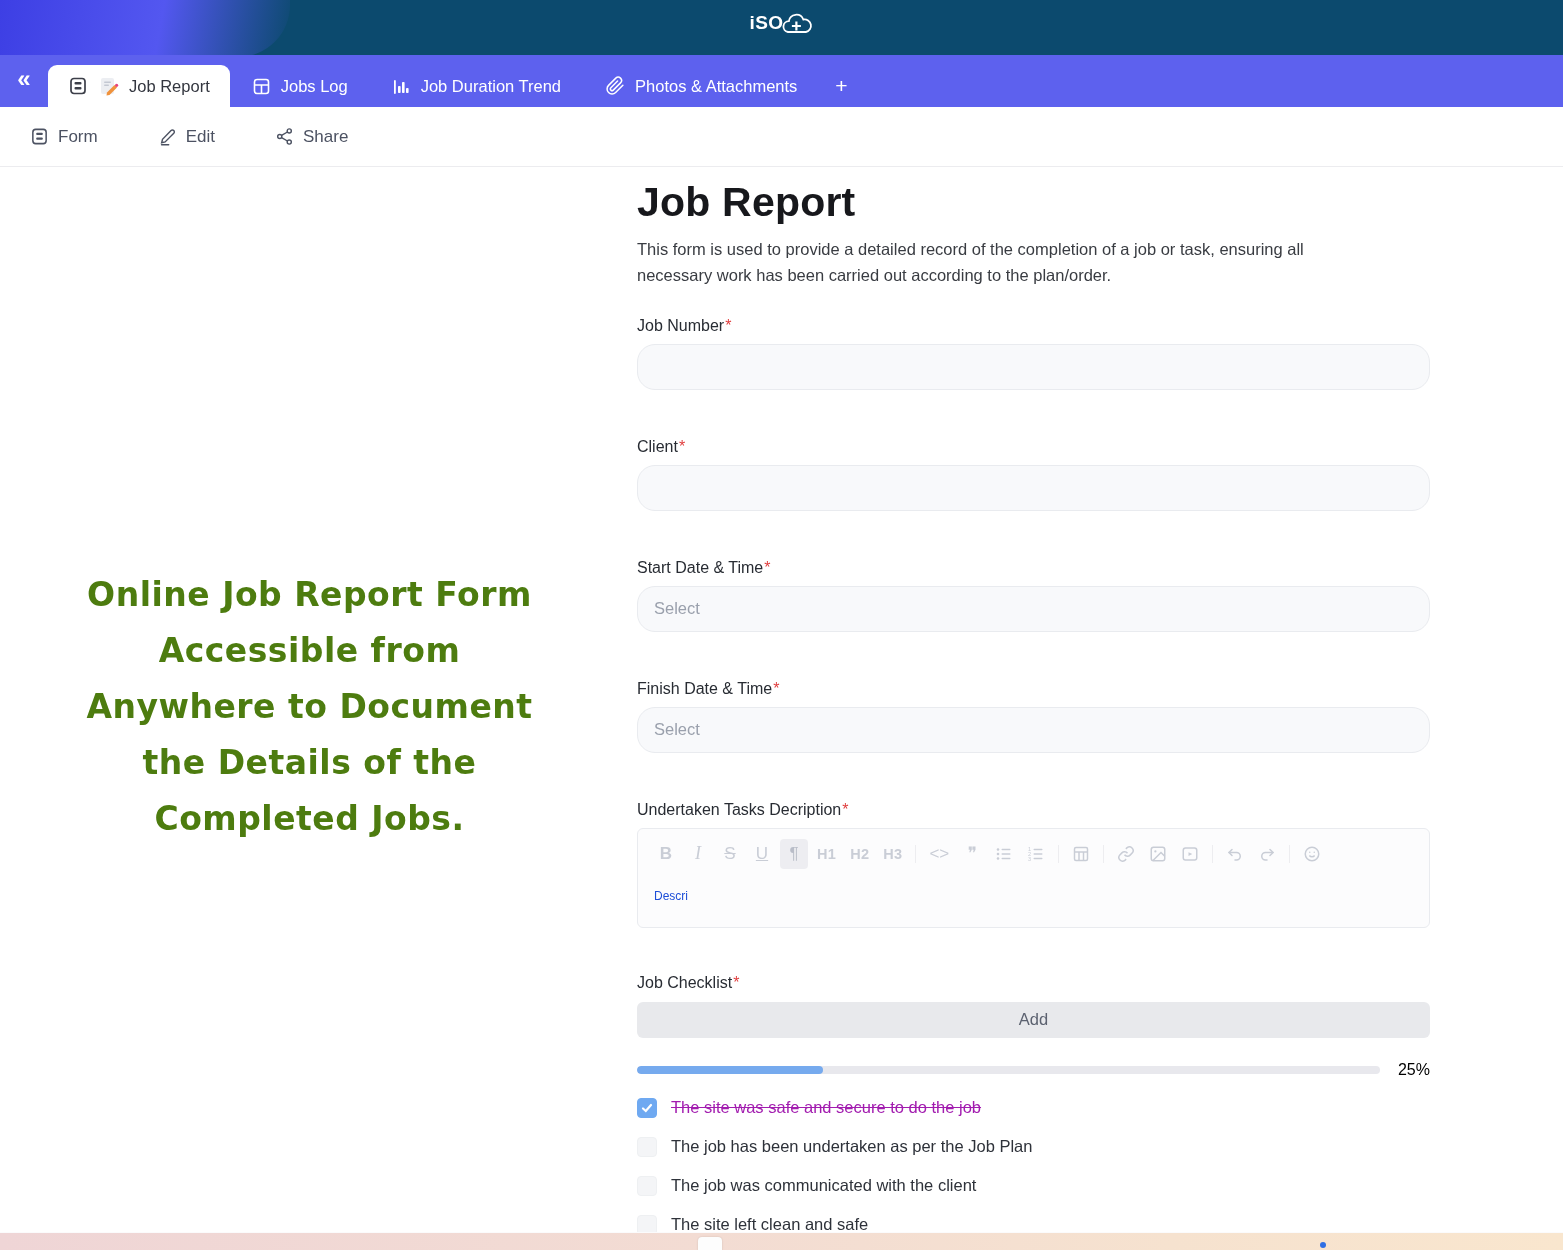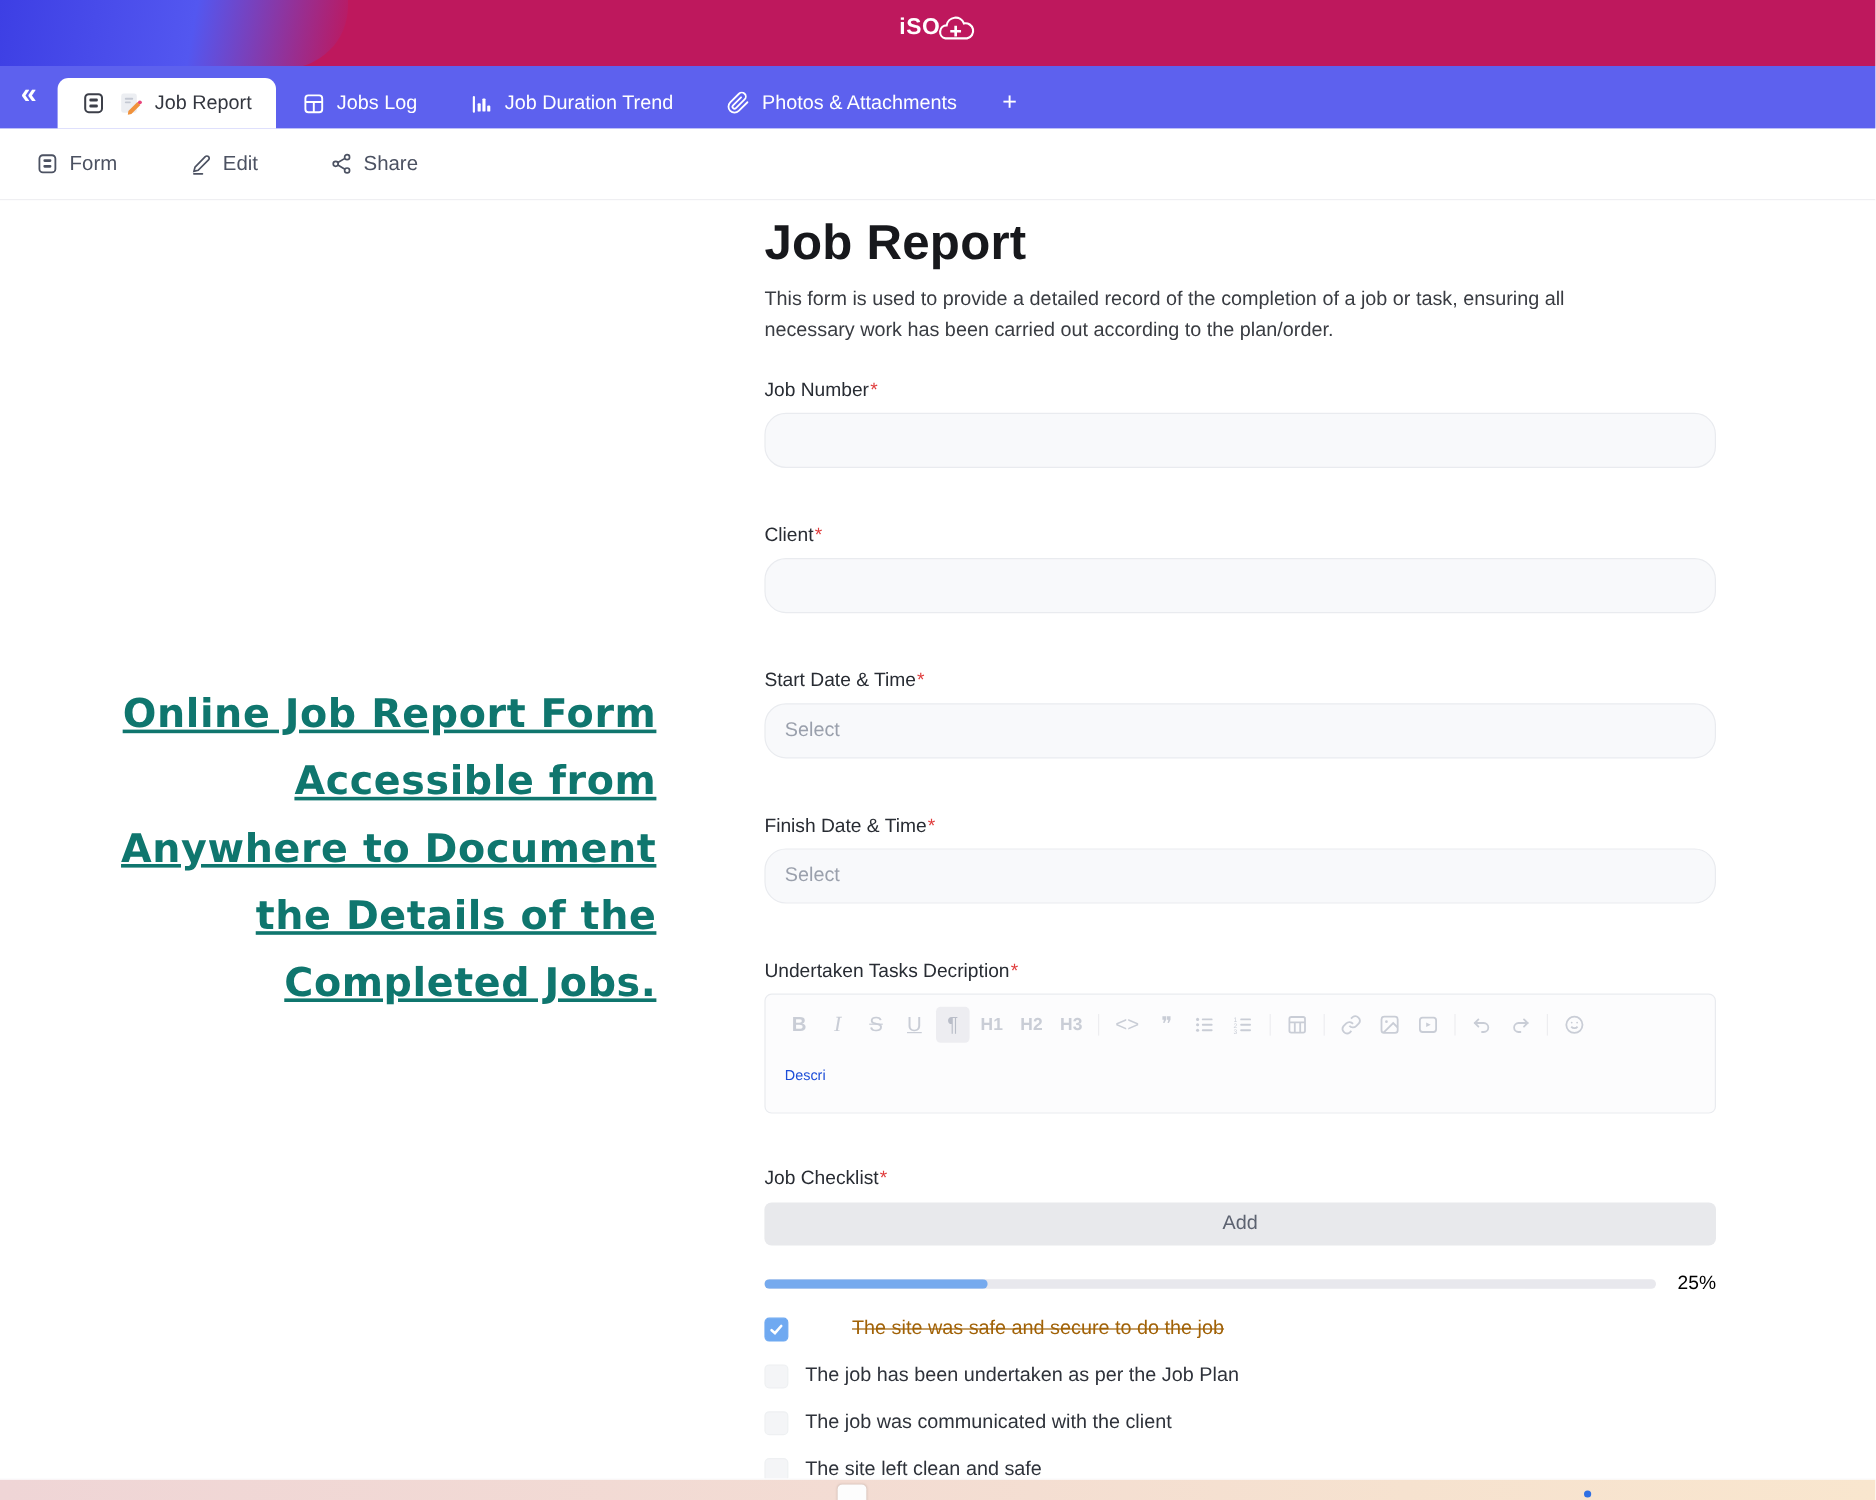--- a/index.html
+++ b/index.html
@@ -1,20 +1,20 @@
 <!DOCTYPE html>
 <html><head>
 <meta charset="utf-8">
 <style>
   * { margin:0; padding:0; box-sizing:border-box; }
   html,body { width:1563px; height:1250px; overflow:hidden; background:#fff;
     font-family:"Liberation Sans", sans-serif; }
 
   
-  .app-header { position:relative; height:55px; background:#be185d; overflow:hidden; }
+  .app-header { position:relative; height:55px; background:#0c4a6e; overflow:hidden; }
   .header-blob { position:absolute; left:0; top:0; width:290px; height:57px;
     border-radius:0 0 52px 0;
     background:linear-gradient(100deg,#3d3fe4 0%,#5357f0 55%, rgba(99,102,250,0) 100%); }
   .logo { position:absolute; left:50%; top:8px; transform:translateX(-50%);
     display:flex; align-items:flex-end; color:#fff; }
   .logo-text { font-size:19px; font-weight:700; letter-spacing:.5px; line-height:30px; }
   .logo-cloud { margin-left:-4px; }
 
   
   .tabbar { position:relative; height:52px; background:#5d61ee; display:flex; align-items:flex-end; }
@@ -66,26 +66,26 @@
     display:flex; align-items:center; justify-content:center; font-size:16.5px; color:#5c6270; cursor:pointer; }
   .progress-row { margin-top:23px; display:flex; align-items:center; }
   .progress-track { flex:1; height:8px; border-radius:5px; background:#e8e8ed; overflow:hidden; }
   .progress-fill { height:100%; border-radius:5px; background:#76aaee; width:0; }
   .progress-label { margin-left:16px; font-size:16px; color:#000000; width:34px; text-align:right; }
   .check-item { display:flex; align-items:center; gap:14px; margin-top:19px; }
   .checkbox { width:20px; height:20px; border-radius:4px; background:#f4f5f7; border:1px solid #eef0f2;
     display:flex; align-items:center; justify-content:center; cursor:pointer; flex:none; }
   .check-item.done .checkbox { background:#6fa9f1; border-color:#6fa9f1; }
   .check-label { font-size:16.5px; color:#2e323a; }
-  .check-item.done .check-label { color:#a16207; text-decoration:line-through;margin-left:39px; }
-
-  
-  .annotation { position:absolute; left:72px; top:400px; width:475px; text-align:right;
-    color:#0f766e; font-family:"DejaVu Sans", sans-serif; font-size:33px; font-weight:600;
-    line-height:56px; letter-spacing:.5px;text-decoration:underline; }
+  .check-item.done .check-label { color:#a21caf; text-decoration:line-through; }
+
+  
+  .annotation { position:absolute; left:72px; top:400px; width:475px; text-align:center;
+    color:#4d7c0f; font-family:"DejaVu Sans", sans-serif; font-size:33px; font-weight:600;
+    line-height:56px; letter-spacing:.5px; }
 
   
   .bottom-strip { position:relative; height:18px;
     background:linear-gradient(90deg,#efd5d6 0%,#f3dcd3 45%,#f6e2cf 75%,#f9e6ce 100%);
     border-top:1px solid #fbfbfc; }
   .strip-doc { position:absolute; left:698px; top:4px; width:24px; height:14px;
     background:#fdfdfd; border-radius:4px 4px 0 0; box-shadow:0 0 2px rgba(0,0,0,.15); }
   .strip-dot { position:absolute; left:1320px; top:9px; width:6px; height:6px; border-radius:50%; background:#2f6fe4; }
 
   svg { display:block; }

